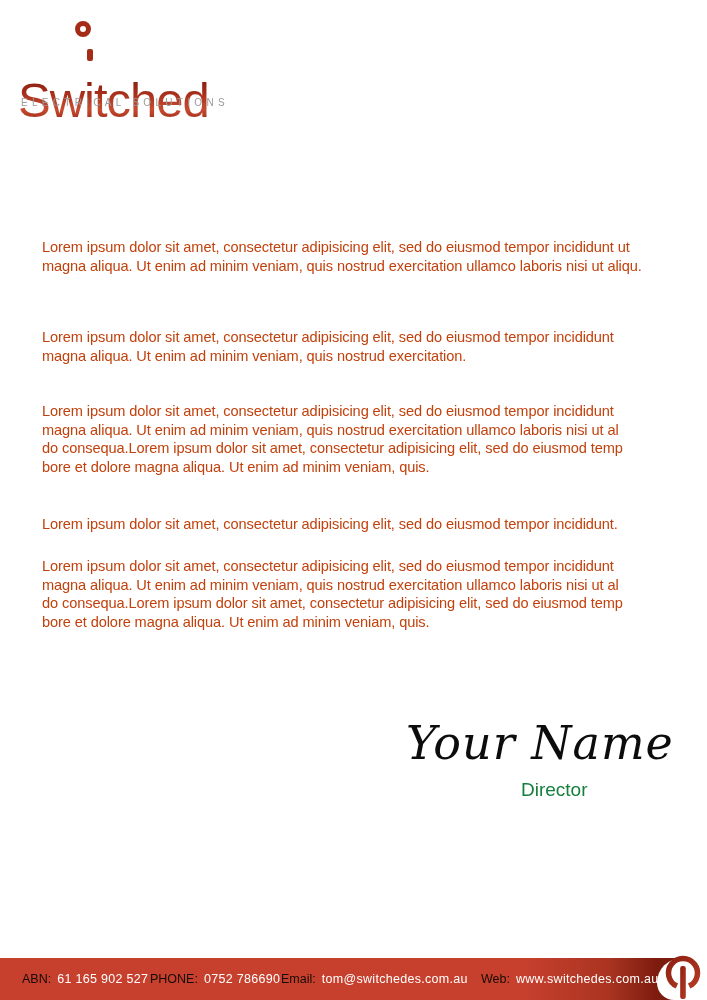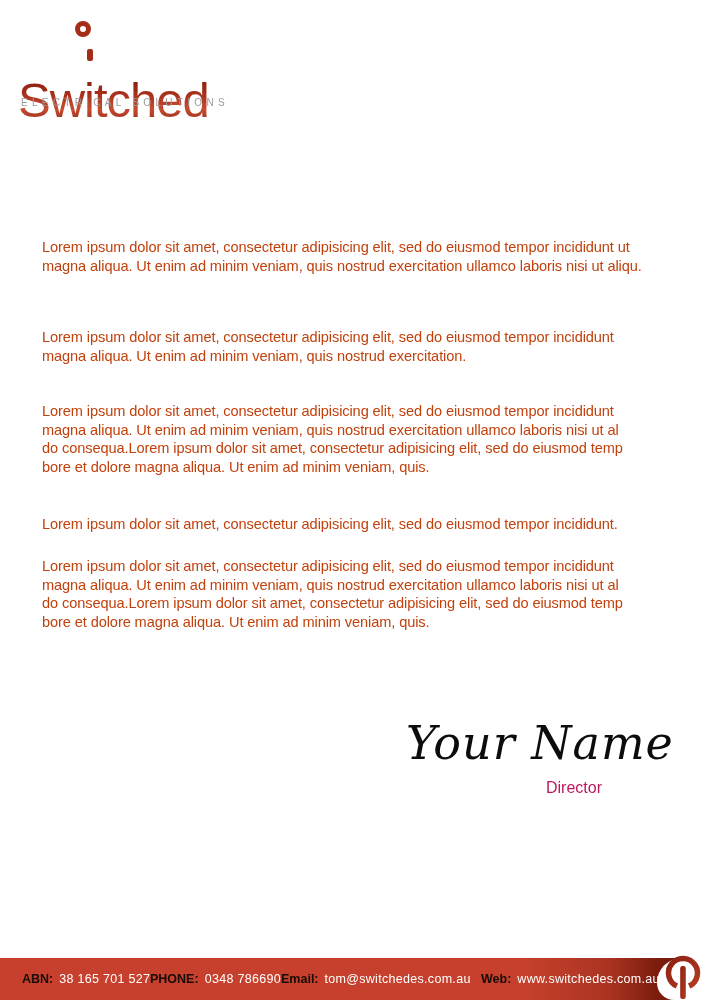--- a/index.html
+++ b/index.html
@@ -43,35 +43,35 @@
   .p1{top:238px} .p2{top:328px} .p3{top:402px} .p4{top:515px} .p5{top:557px}
 
   
   .sig-name {
     position:absolute; left:393px; top:716px;
     font-family:"DejaVu Serif", serif; font-style:italic;
     font-size:46px; color:#0c0c0c; letter-spacing:1px; white-space:nowrap;margin-left:13px;
   }
   .sig-title {
     position:absolute; left:521px; top:779px;
-    font-size:16px; color:#be185d;margin-left:25px;
+    font-size:19px; color:#15803d;
   }
 
   
   .footer-bar {
     position:absolute; left:0; top:958px; width:707px; height:42px;
     background:linear-gradient(90deg,#c6402d 0%,#c6402d 74%,#aa3421 86%,#7c1c0e 93%,#7c1c0e 100%);
   }
   .f-item {
     position:absolute; top:0; height:42px;
     display:flex; align-items:center; gap:6px;
     font-size:12.5px; white-space:nowrap;
   }
   .f0{left:22px} .f1{left:150px} .f2{left:281px} .f3{left:481px}
-  .f-label { font-weight:bold; color:#170b06;text-align:center; }
+  .f-label { font-weight:normal; color:#170b06;text-align:center; }
   .f-value { color:#ffffff; letter-spacing:0.3px; }
   .footer-notch {
     position:absolute; right:0; top:958px; width:50px; height:42px;
     background:#ffffff; border-radius:26px 0 0 18px;
   }
   .footer-power { position:absolute; left:658px; top:951px; width:48px; height:48px; }
 </style>
 </head>
 <body>
 
@@ -97,25 +97,25 @@
 magna aliqua. Ut enim ad minim veniam, quis nostrud exercitation ullamco laboris nisi ut al
 do consequa.Lorem ipsum dolor sit amet, consectetur adipisicing elit, sed do eiusmod temp
 bore et dolore magna aliqua. Ut enim ad minim veniam, quis.</div>
 
   <div class="sig-name">Your Name</div>
   <div class="sig-title">Director</div>
 
   <div class="footer-bar">
     <span class="f-item f0">
       <span class="f-label">ABN:</span>
-      <span class="f-value">38 165 701 527</span>
+      <span class="f-value">61 165 902 527</span>
     </span>
     <span class="f-item f1">
       <span class="f-label">PHONE:</span>
-      <span class="f-value">0348 786690</span>
+      <span class="f-value">0752 786690</span>
     </span>
     <span class="f-item f2">
       <span class="f-label">Email:</span>
       <span class="f-value">tom@switchedes.com.au</span>
     </span>
     <span class="f-item f3">
       <span class="f-label">Web:</span>
       <span class="f-value">www.switchedes.com.au</span>
     </span>
   </div>

